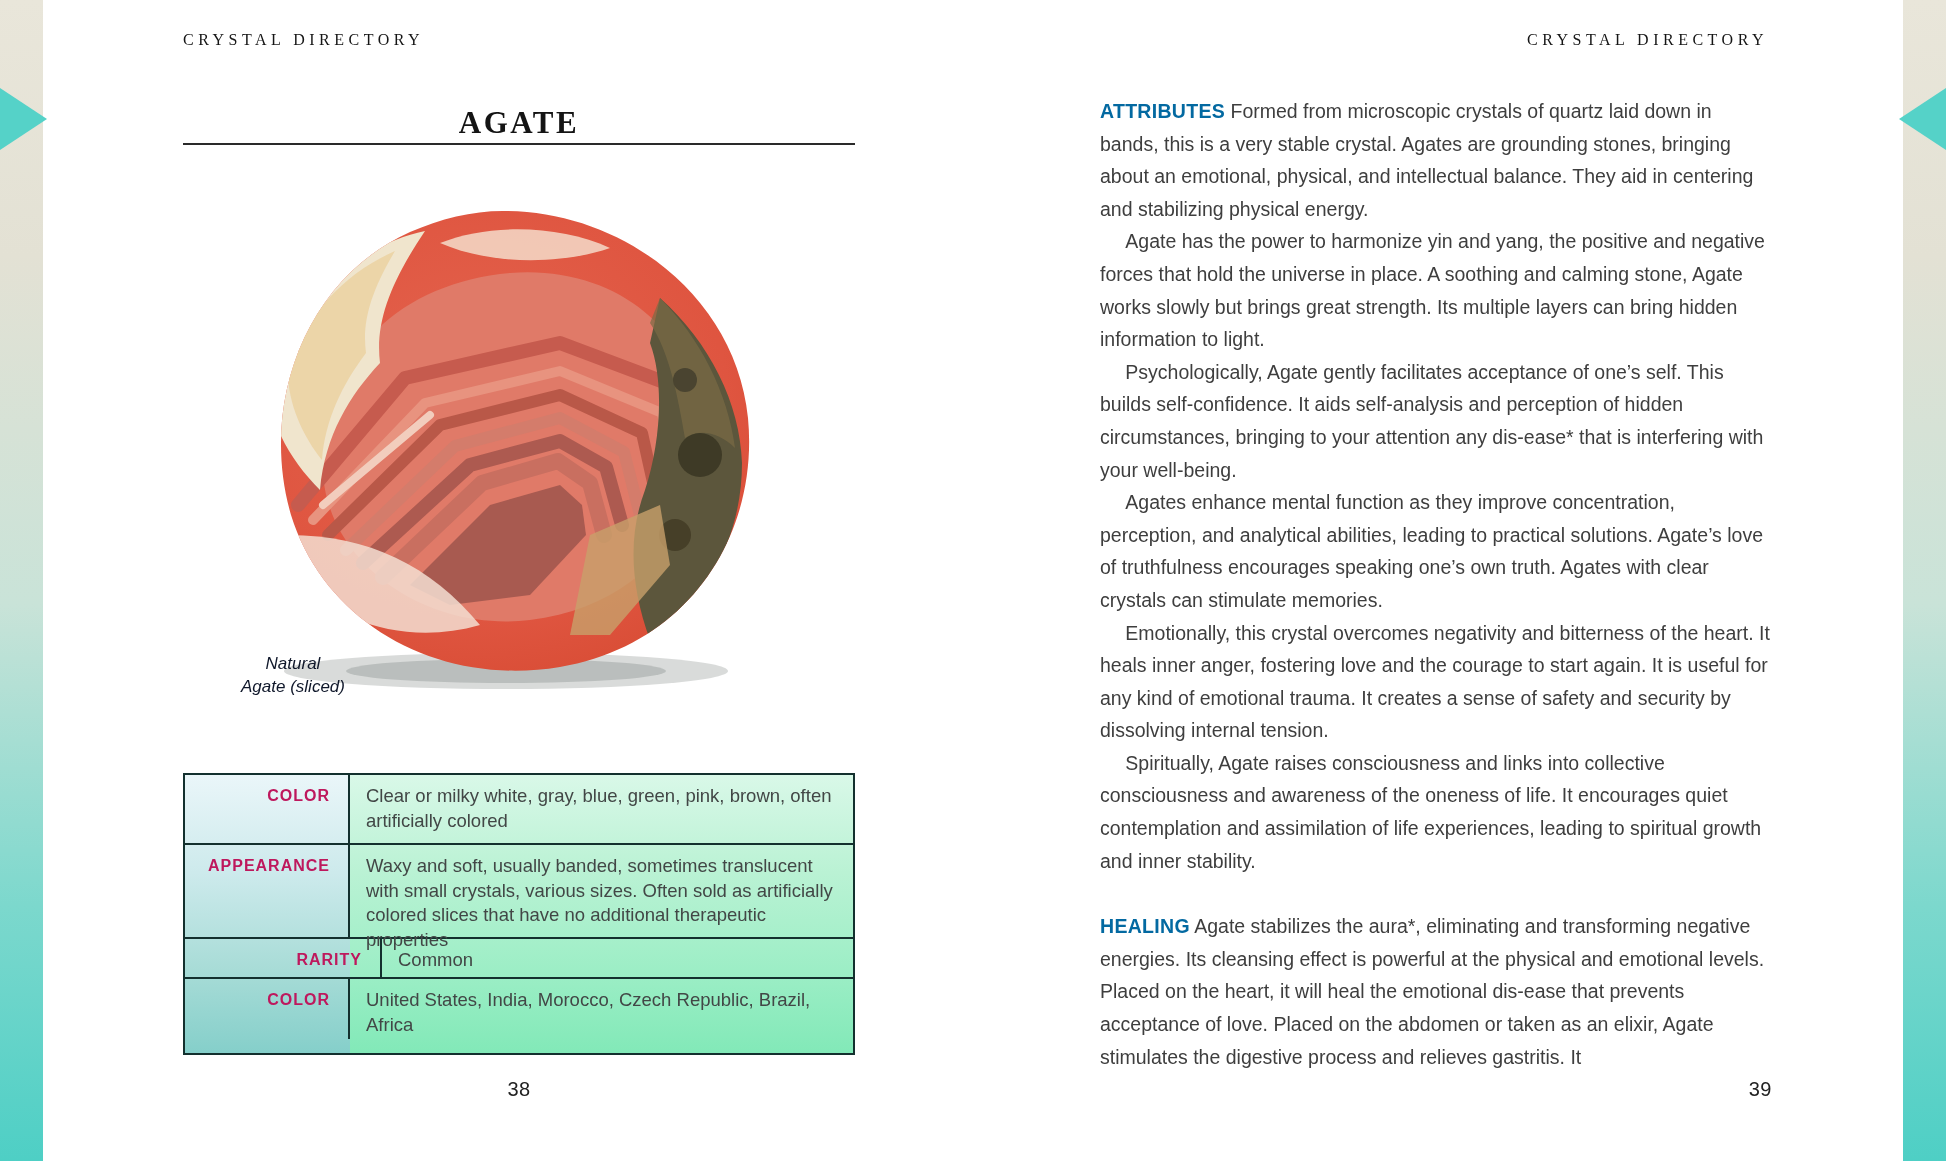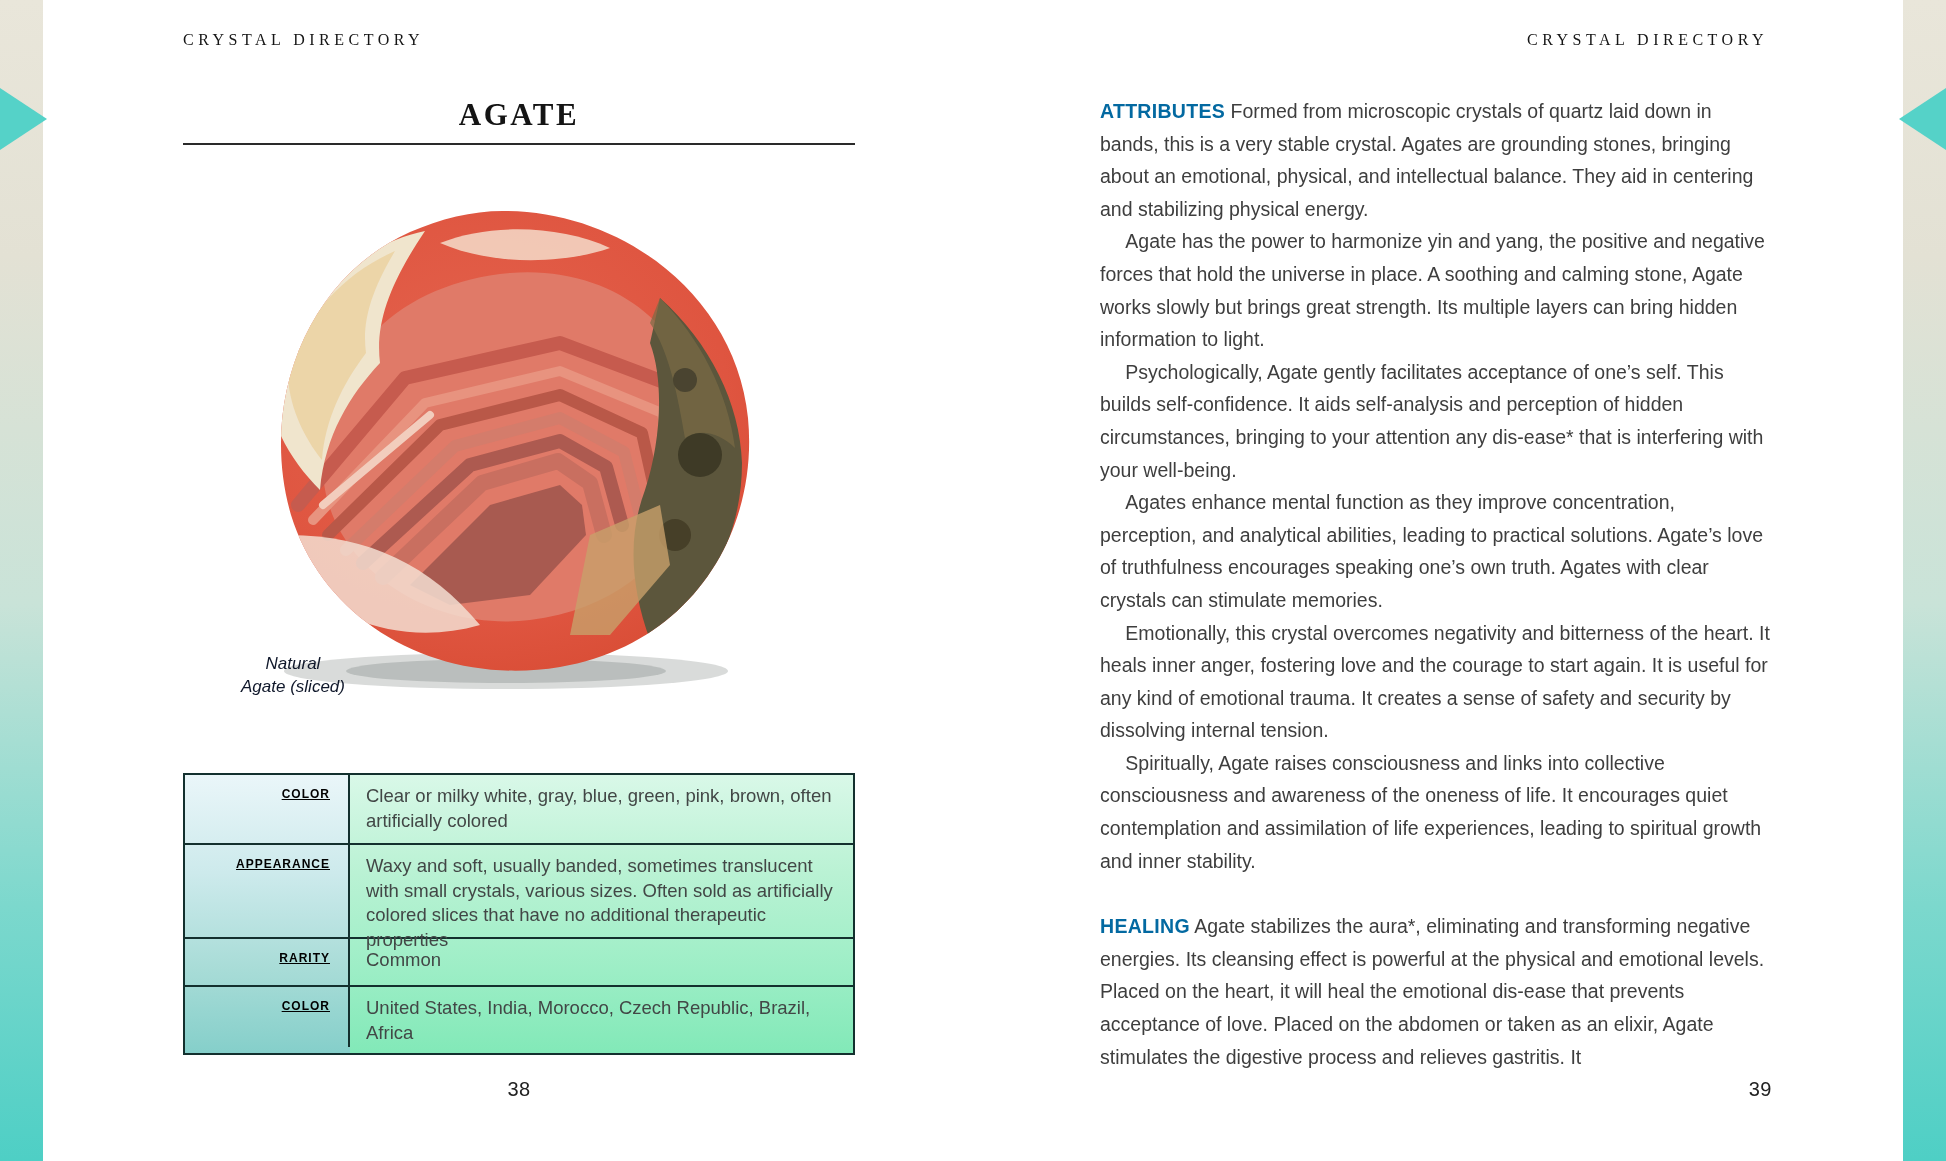--- a/index.html
+++ b/index.html
@@ -27,21 +27,21 @@
   
   .runhead{
     position:absolute;top:31px;
     font-family:"Liberation Serif",serif;
     font-size:16px;letter-spacing:4.5px;color:#151515;font-weight:400;
   }
   .runhead.left{left:183px;}
   .runhead.right{left:1100px;width:668px;text-align:right;}
   
   .page-title{
-    position:absolute;left:183px;top:97px;width:672px;text-align:center;
+    position:absolute;left:183px;top:105px;width:672px;text-align:center;
     font-family:"Liberation Serif",serif;font-size:31px;font-weight:700;
     letter-spacing:2.5px;color:#141414;
   }
   .title-rule{
     position:absolute;left:183px;top:143px;width:672px;height:2px;background:#2a2a2a;
   }
   .agate-wrap{position:absolute;left:228px;top:203px;width:560px;height:495px;}
   .caption{
     position:absolute;left:198px;top:652px;width:190px;text-align:center;
     font-style:italic;font-size:17px;color:#0f172a;line-height:1.38;
@@ -59,29 +59,29 @@
     position:absolute;left:165px;top:0;bottom:0;right:0;
     background:linear-gradient(180deg,#d9f8e8 0%,#baf2d4 35%,#9deec6 70%,#82e9b8 100%);
   }
   .ctable .grid{position:absolute;inset:0;}
   .trow{display:flex;border-bottom:2px solid #13302e;box-sizing:border-box;}
   .trow:last-child{border-bottom:none;}
   .tlabel{
     width:165px;box-sizing:border-box;flex:none;
     border-right:2px solid #13302e;
     text-align:right;padding:12px 18px 0 6px;
-    font-size:12px;font-weight:700;letter-spacing:1px;color:#000000;text-decoration:underline;
+    font-size:16px;font-weight:700;letter-spacing:1px;color:#be185d;
   }
   .tvalue{
     flex:1;padding:9px 16px 0 16px;box-sizing:border-box;
     font-size:18.5px;color:#424746;line-height:1.33;
   }
   .row-color{height:70px;}
   .row-appearance{height:94px;}
-  .row-rarity{height:48px;}
+  .row-rarity{height:40px;padding-left:32px;}
   .row-source{height:60px;}
   .pagenum{
     position:absolute;top:1078px;font-size:20px;color:#222;letter-spacing:0.5px;
   }
   .pagenum.left{left:183px;width:672px;text-align:center;}
   .pagenum.right{left:1100px;width:672px;text-align:right;}
   
   .body-col{
     position:absolute;left:1100px;top:95px;width:672px;
     font-size:19.5px;line-height:32.6px;color:#3e3e3e;

